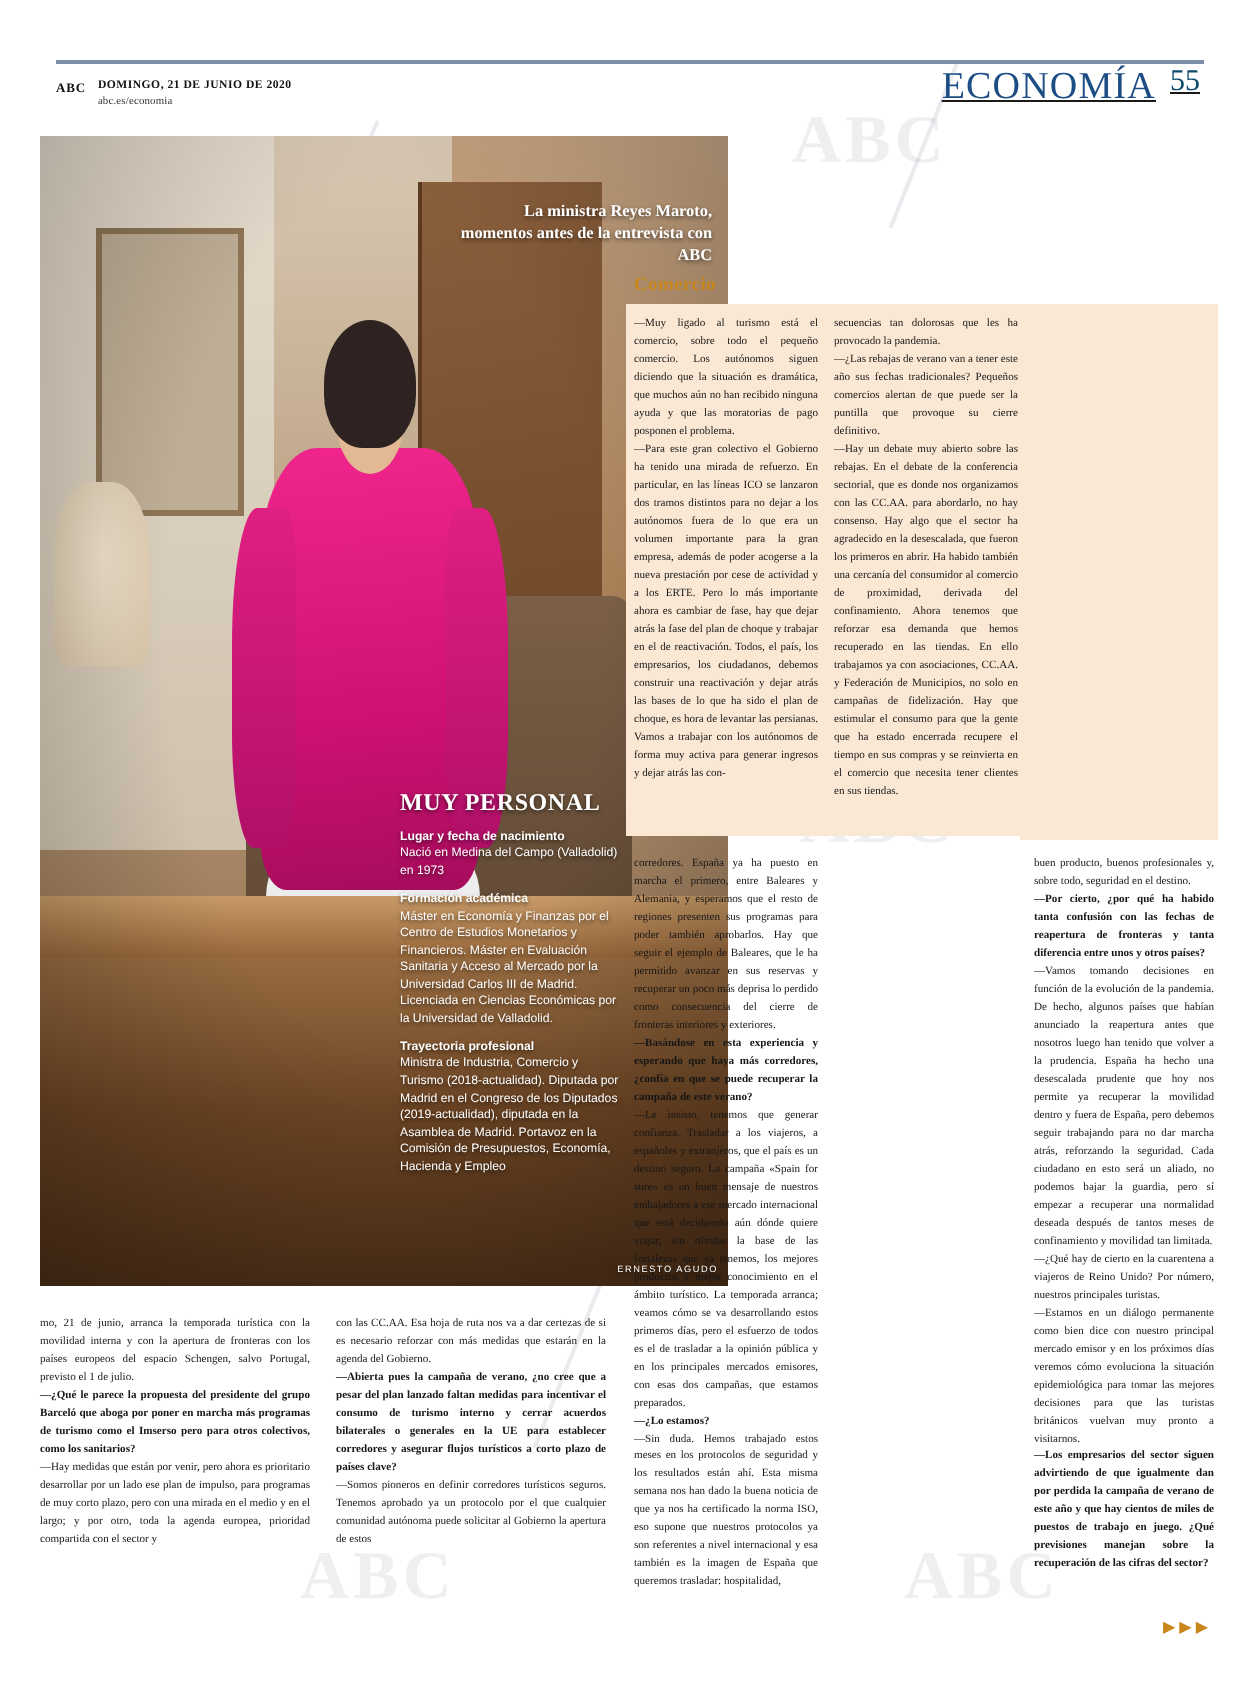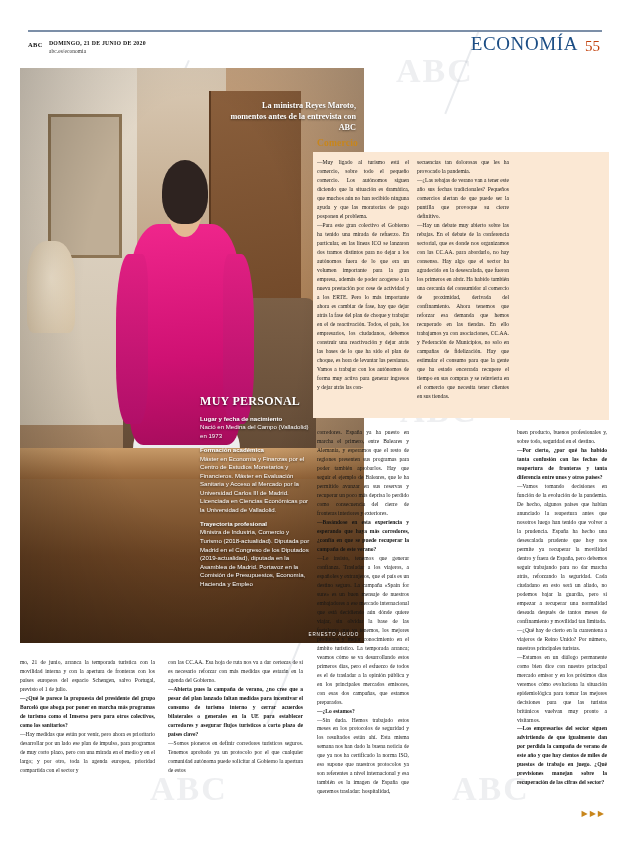--- a/index.html
+++ b/index.html
@@ -17,24 +17,24 @@
       letter-spacing:2px;}
   .wm-line{position:absolute;background:rgba(120,130,150,.16);pointer-events:none;}
   .rule-top{position:absolute;left:28px;right:18px;top:30px;height:1.5px;background:#7c8fa8;}
   .mh-left{position:absolute;left:28px;top:40px;display:flex;align-items:flex-start;gap:6px;}
   .mh-abc{font-family:"Liberation Serif",serif;font-weight:700;font-size:6.5px;
           letter-spacing:.4px;color:#111;padding-top:.5px;}
   .mh-dateblock{line-height:1.35;}
   .mh-date{font-family:"Liberation Serif",serif;font-weight:700;font-size:5.8px;
            letter-spacing:.25px;color:#111;white-space:nowrap;}
   .mh-url{font-family:"Liberation Serif",serif;font-size:5.4px;color:#333;letter-spacing:.1px;}
-  .mh-right{position:absolute;right:20px;top:33px;display:flex;align-items:flex-end;gap:7px;}
+  .mh-right{position:absolute;right:20px;top:33px;display:flex;align-items:flex-start;gap:7px;text-decoration:underline;}
   .mh-section{font-family:"Liberation Serif",serif;font-size:19px;color:#1c4e85;
               letter-spacing:.6px;}
-  .mh-pageno{font-family:"Liberation Serif",serif;font-size:15px;color:#c2410c;}
+  .mh-pageno{font-family:"Liberation Serif",serif;font-size:15px;color:#0c4a6e;}
 
   
   .photo{position:absolute;left:20px;top:68px;width:344px;height:575px;overflow:hidden;}
   .photo .bg{position:absolute;inset:0;
     background:
       linear-gradient(180deg,#d9c9b4 0%,#cbb69c 18%,#b99b7c 42%,#9e7d5c 70%,#7d5b3c 100%);
   }
   .ph-wallL{position:absolute;left:0;top:0;width:34%;height:62%;
             background:linear-gradient(180deg,#e6dccd,#cfc2ae);}
   .ph-wallR{position:absolute;right:0;top:0;width:40%;height:55%;

